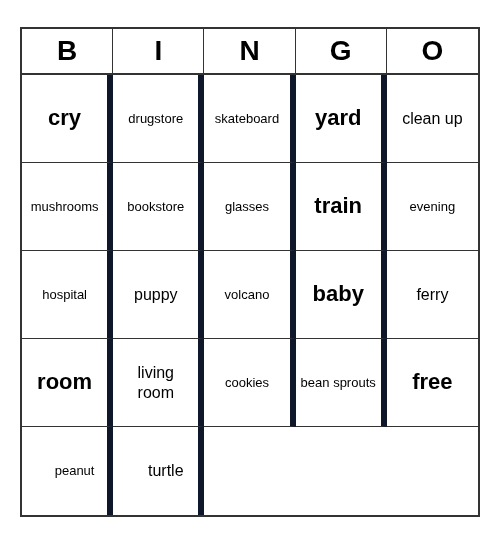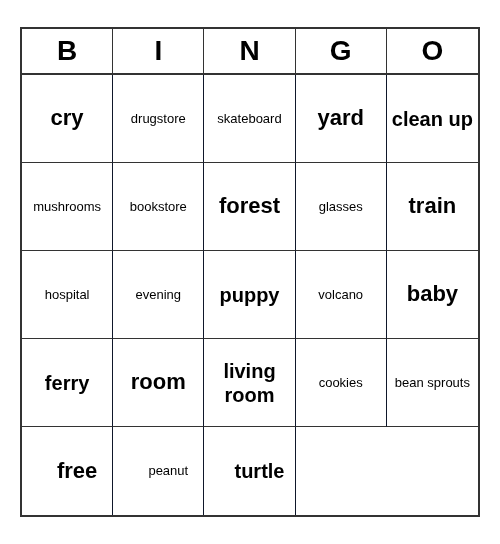--- a/index.html
+++ b/index.html
@@ -41,21 +41,21 @@
       border-right: none;
     }
 
     .bingo-grid {
       display: grid;
       grid-template-columns: repeat(5, 1fr);
       grid-template-rows: repeat(5, 1fr);
     }
 
     .bingo-cell {
-      border-right: 1px solid #0f172a;
+      border-right: 6px solid #0f172a;
       border-bottom: 1px solid #333;
       min-height: 88px;
       display: flex;
       align-items: center;
       justify-content: center;
       text-align: center;
       padding: 6px 4px;
     }
 
     .bingo-cell:nth-child(5n) {
@@ -70,22 +70,21 @@
     .bingo-cell span {
       line-height: 1.2;
     }
 
     .size-large {
       font-size: 22px;
       font-weight: bold;
     }
 
     .size-medium {
-      font-size: 20px;
-      font-weight: bold;
+      font-size: 16px;
     }
 
     .size-small {
       font-size: 13px;
     }
 
     .size-xsmall {
       font-size: 12px;
     }
   </style>
@@ -116,33 +115,30 @@
       <div class="bingo-cell">
         <span class="size-medium">clean up</span>
       </div>
       <div class="bingo-cell">
         <span class="size-small">mushrooms</span>
       </div>
       <div class="bingo-cell">
         <span class="size-small">bookstore</span>
       </div>
       <div class="bingo-cell">
-        <span class="size-large">forest</span>
-      </div>
-      <div class="bingo-cell">
         <span class="size-small">glasses</span>
       </div>
       <div class="bingo-cell">
         <span class="size-large">train</span>
       </div>
       <div class="bingo-cell">
-        <span class="size-small">hospital</span>
+        <span class="size-small">evening</span>
       </div>
       <div class="bingo-cell">
-        <span class="size-small">evening</span>
+        <span class="size-small">hospital</span>
       </div>
       <div class="bingo-cell">
         <span class="size-medium">puppy</span>
       </div>
       <div class="bingo-cell">
         <span class="size-small">volcano</span>
       </div>
       <div class="bingo-cell">
         <span class="size-large">baby</span>
       </div>

